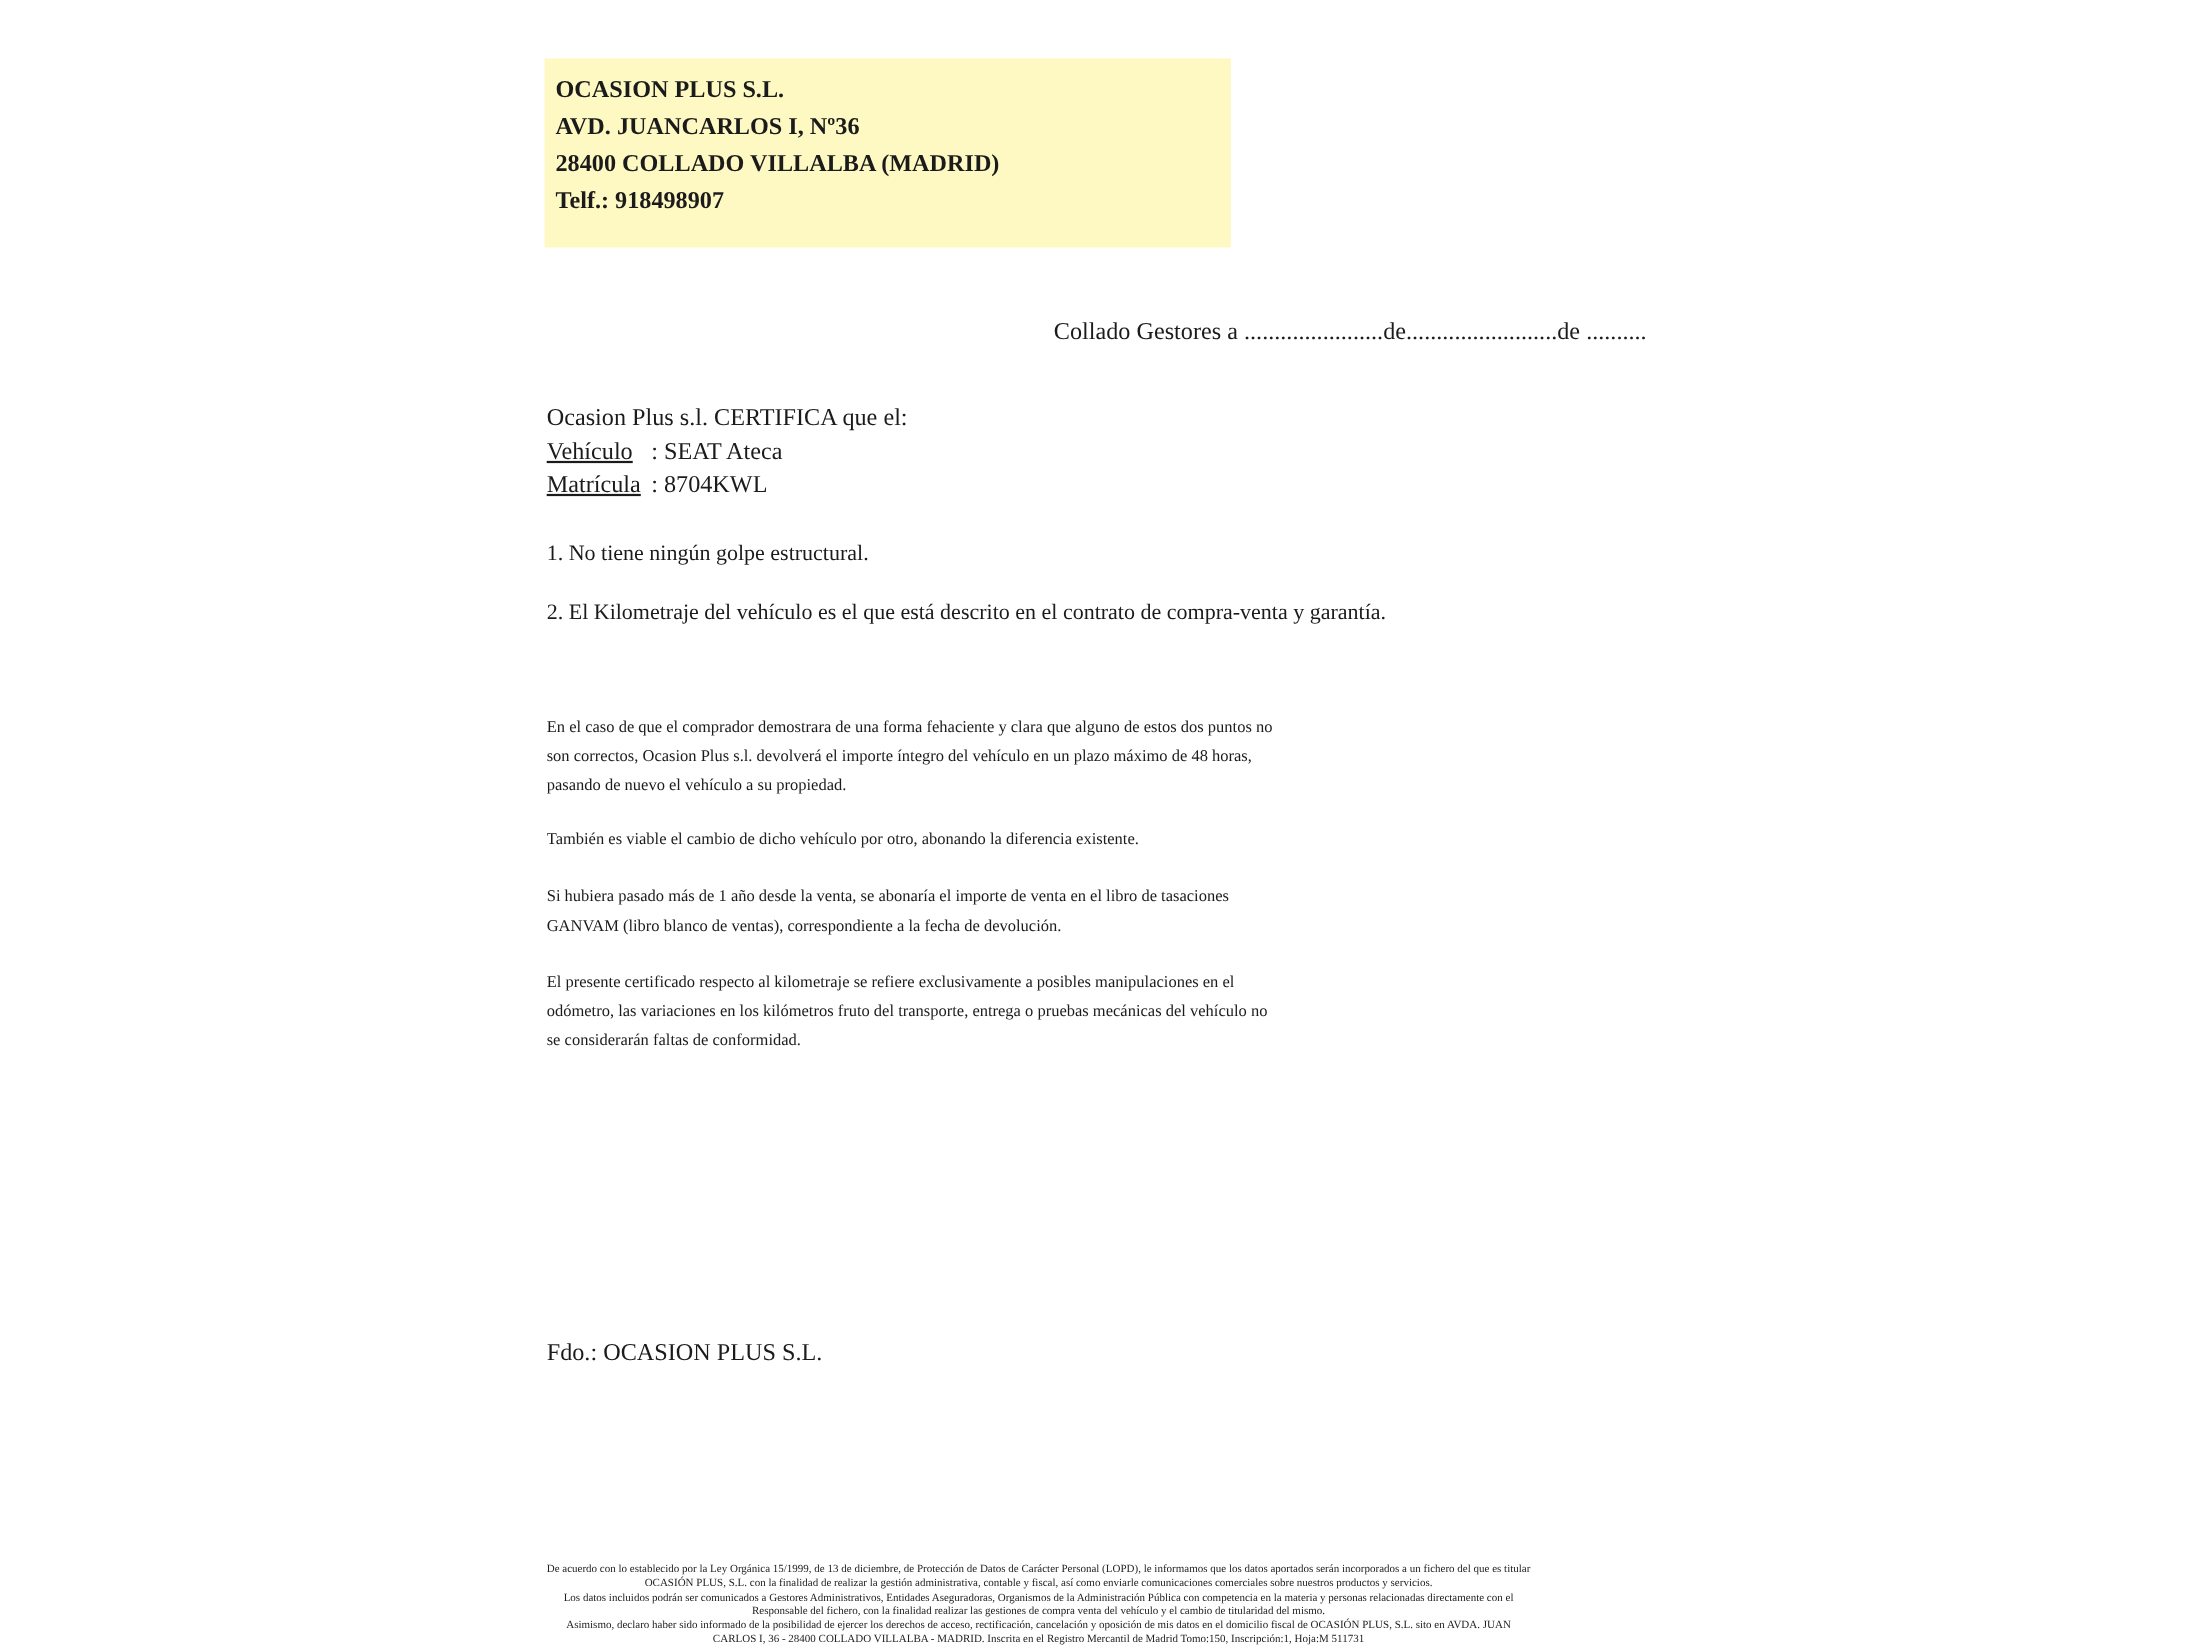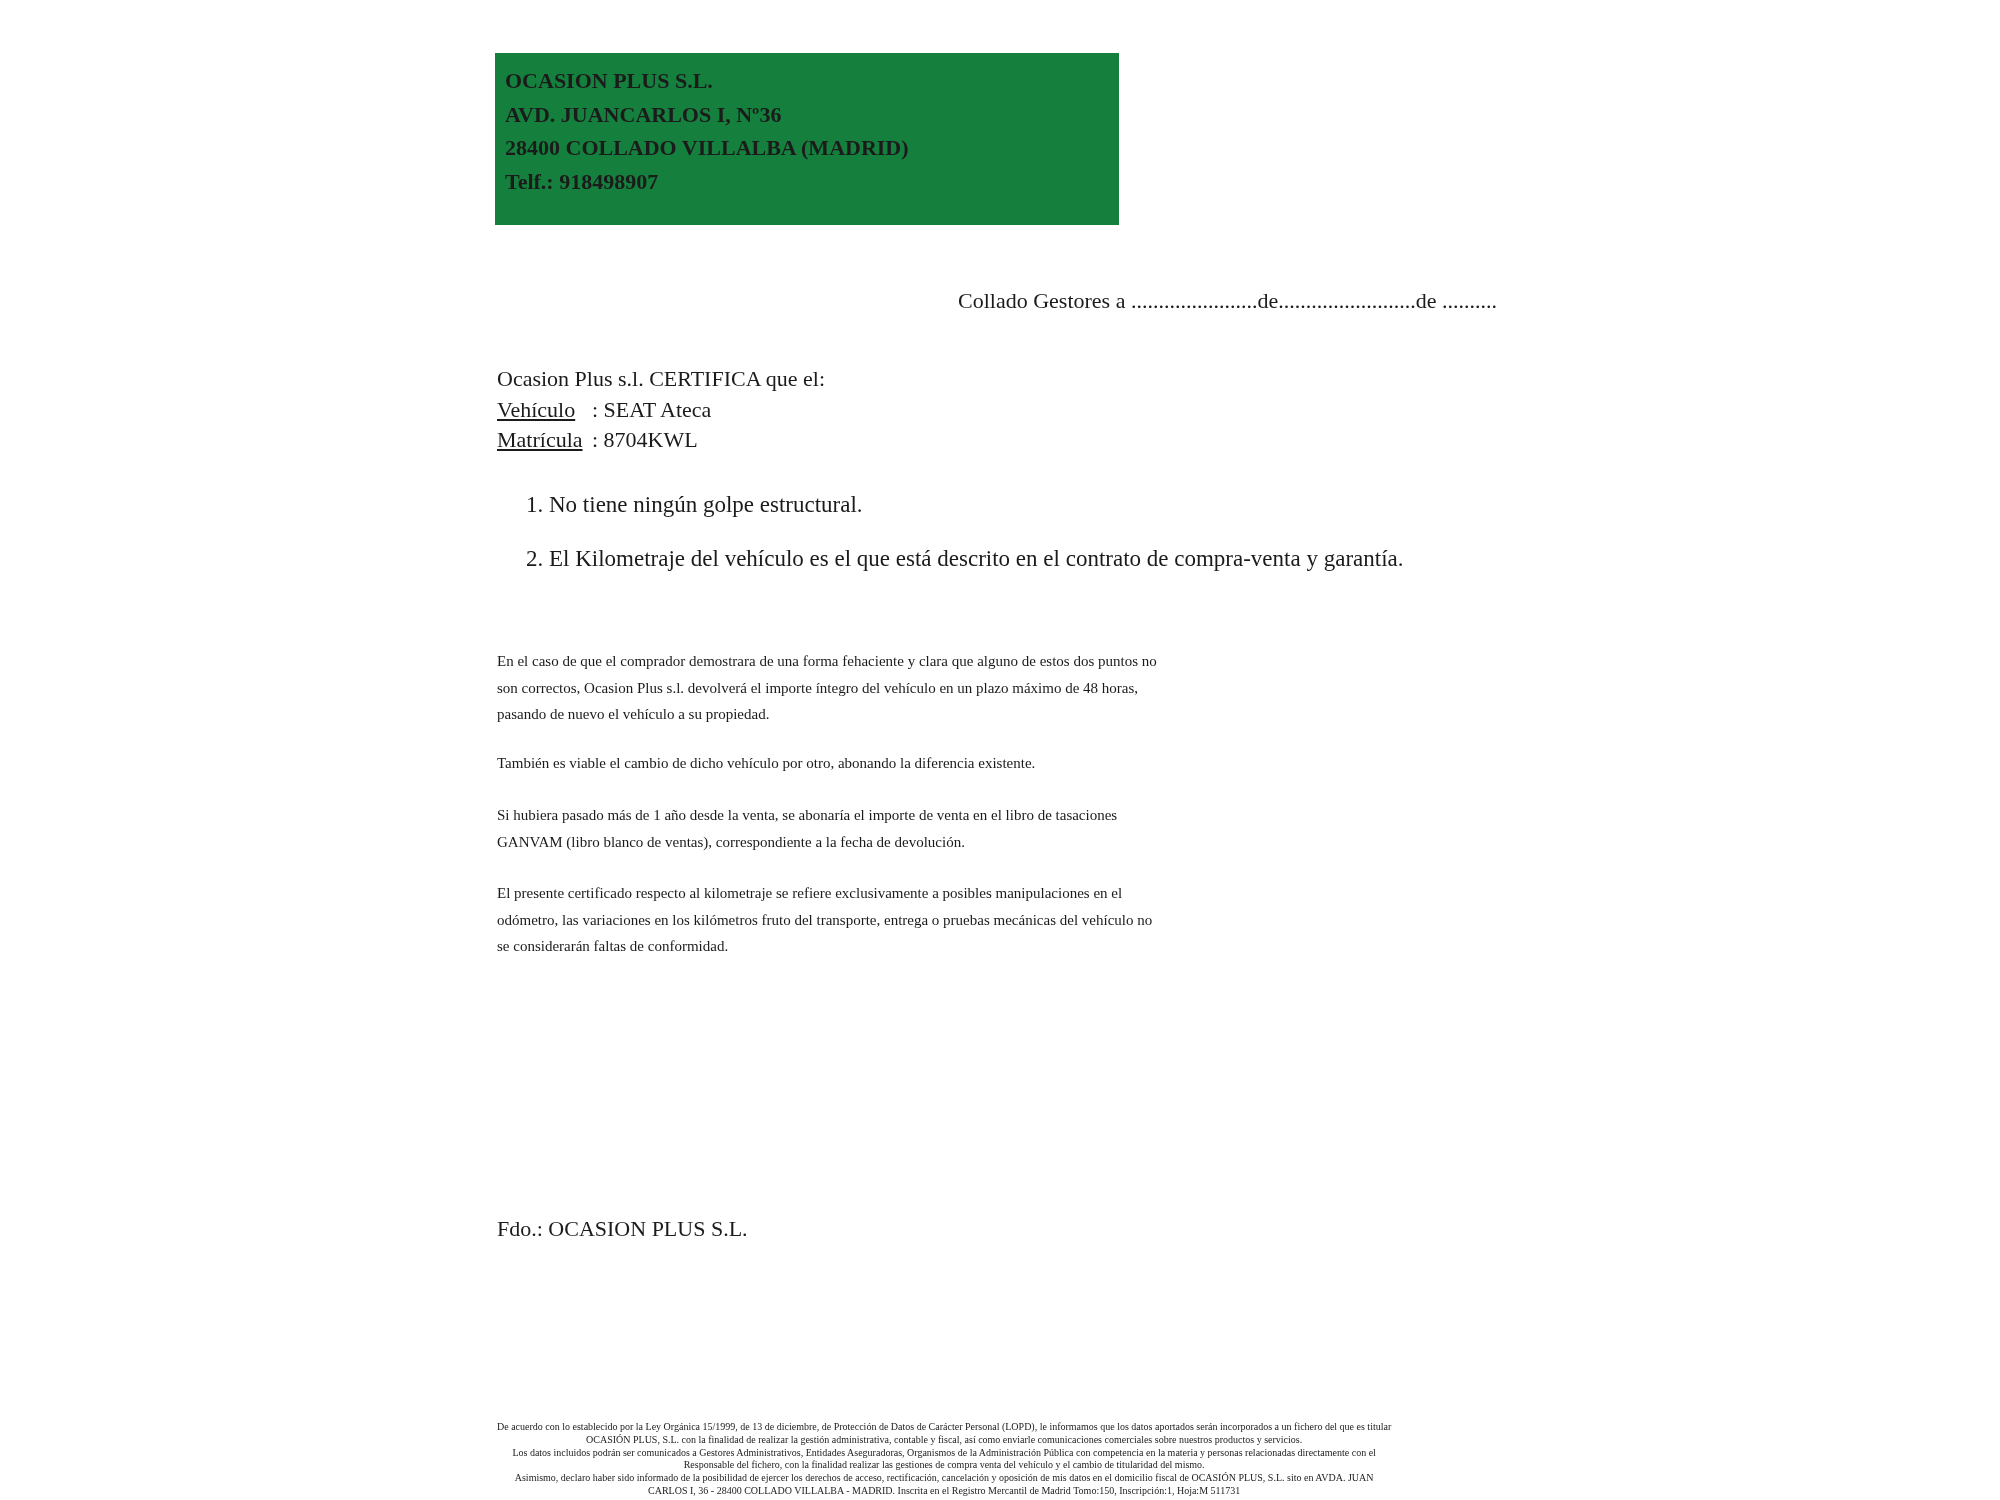--- a/index.html
+++ b/index.html
@@ -11,21 +11,21 @@
     font-family: "Liberation Serif", serif;
     color: #1b1b1b;
     overflow: hidden;
   }
   .header-box {
     position: absolute;
     left: 495px;
     top: 53px;
     width: 624px;
     height: 172px;
-    background: #15803d;
+    background: #fef9c3;
     box-sizing: border-box;
     padding: 11px 0 0 10px;
     font-weight: bold;
     font-size: 22px;
     line-height: 33.5px;
     white-space: nowrap;
   }
   .date-line {
     position: absolute;
     left: 958px;
@@ -40,21 +40,21 @@
     font-size: 22px;
     line-height: 30.5px;
     white-space: nowrap;
     margin-top: 16px;
   }
   .field-label {
     display: inline-block;
     width: 95px;
     text-decoration: underline;
   }
-  .clause { position: absolute; left: 526px; font-size: 23px; white-space: nowrap; }
+  .clause { position: absolute; left: 497px; font-size: 20px; white-space: nowrap; }
   .clause-1 { top: 492px; }
   .clause-2 { top: 546px; }
   .para {
     position: absolute;
     left: 497px;
     font-size: 15px;
     line-height: 26.5px;
     white-space: nowrap;
   }
   .para-1 { top: 648px; }

